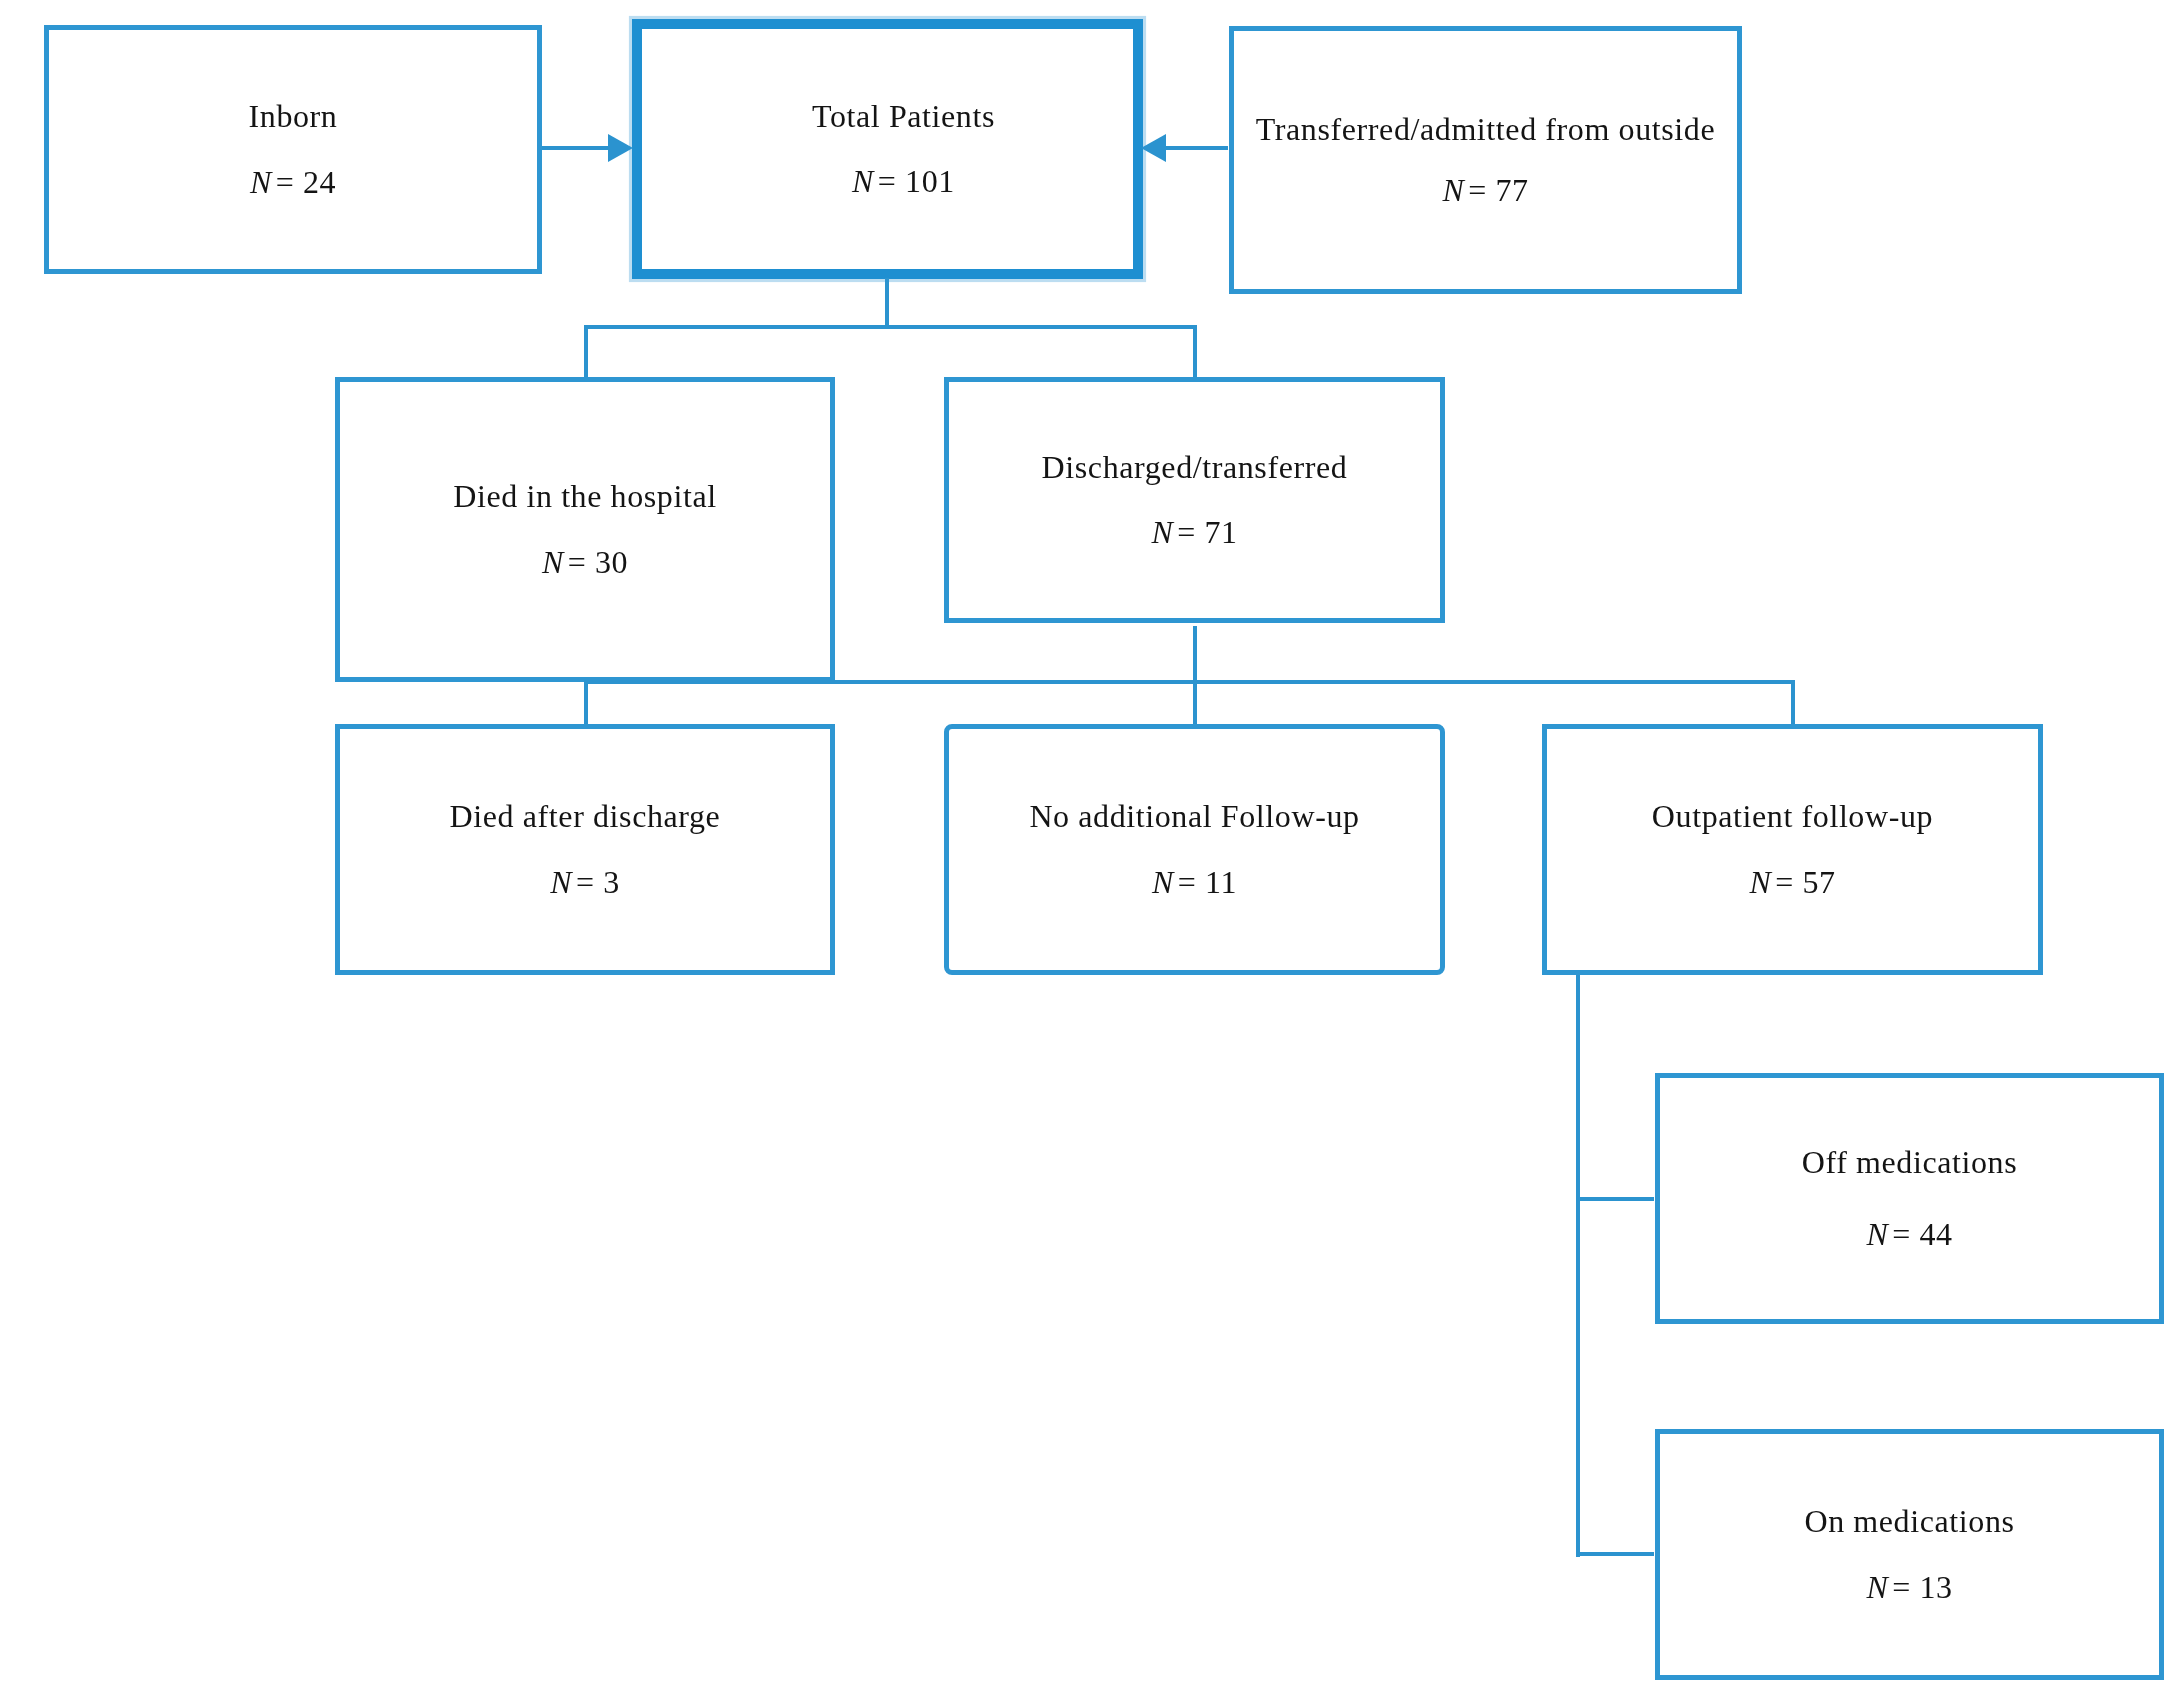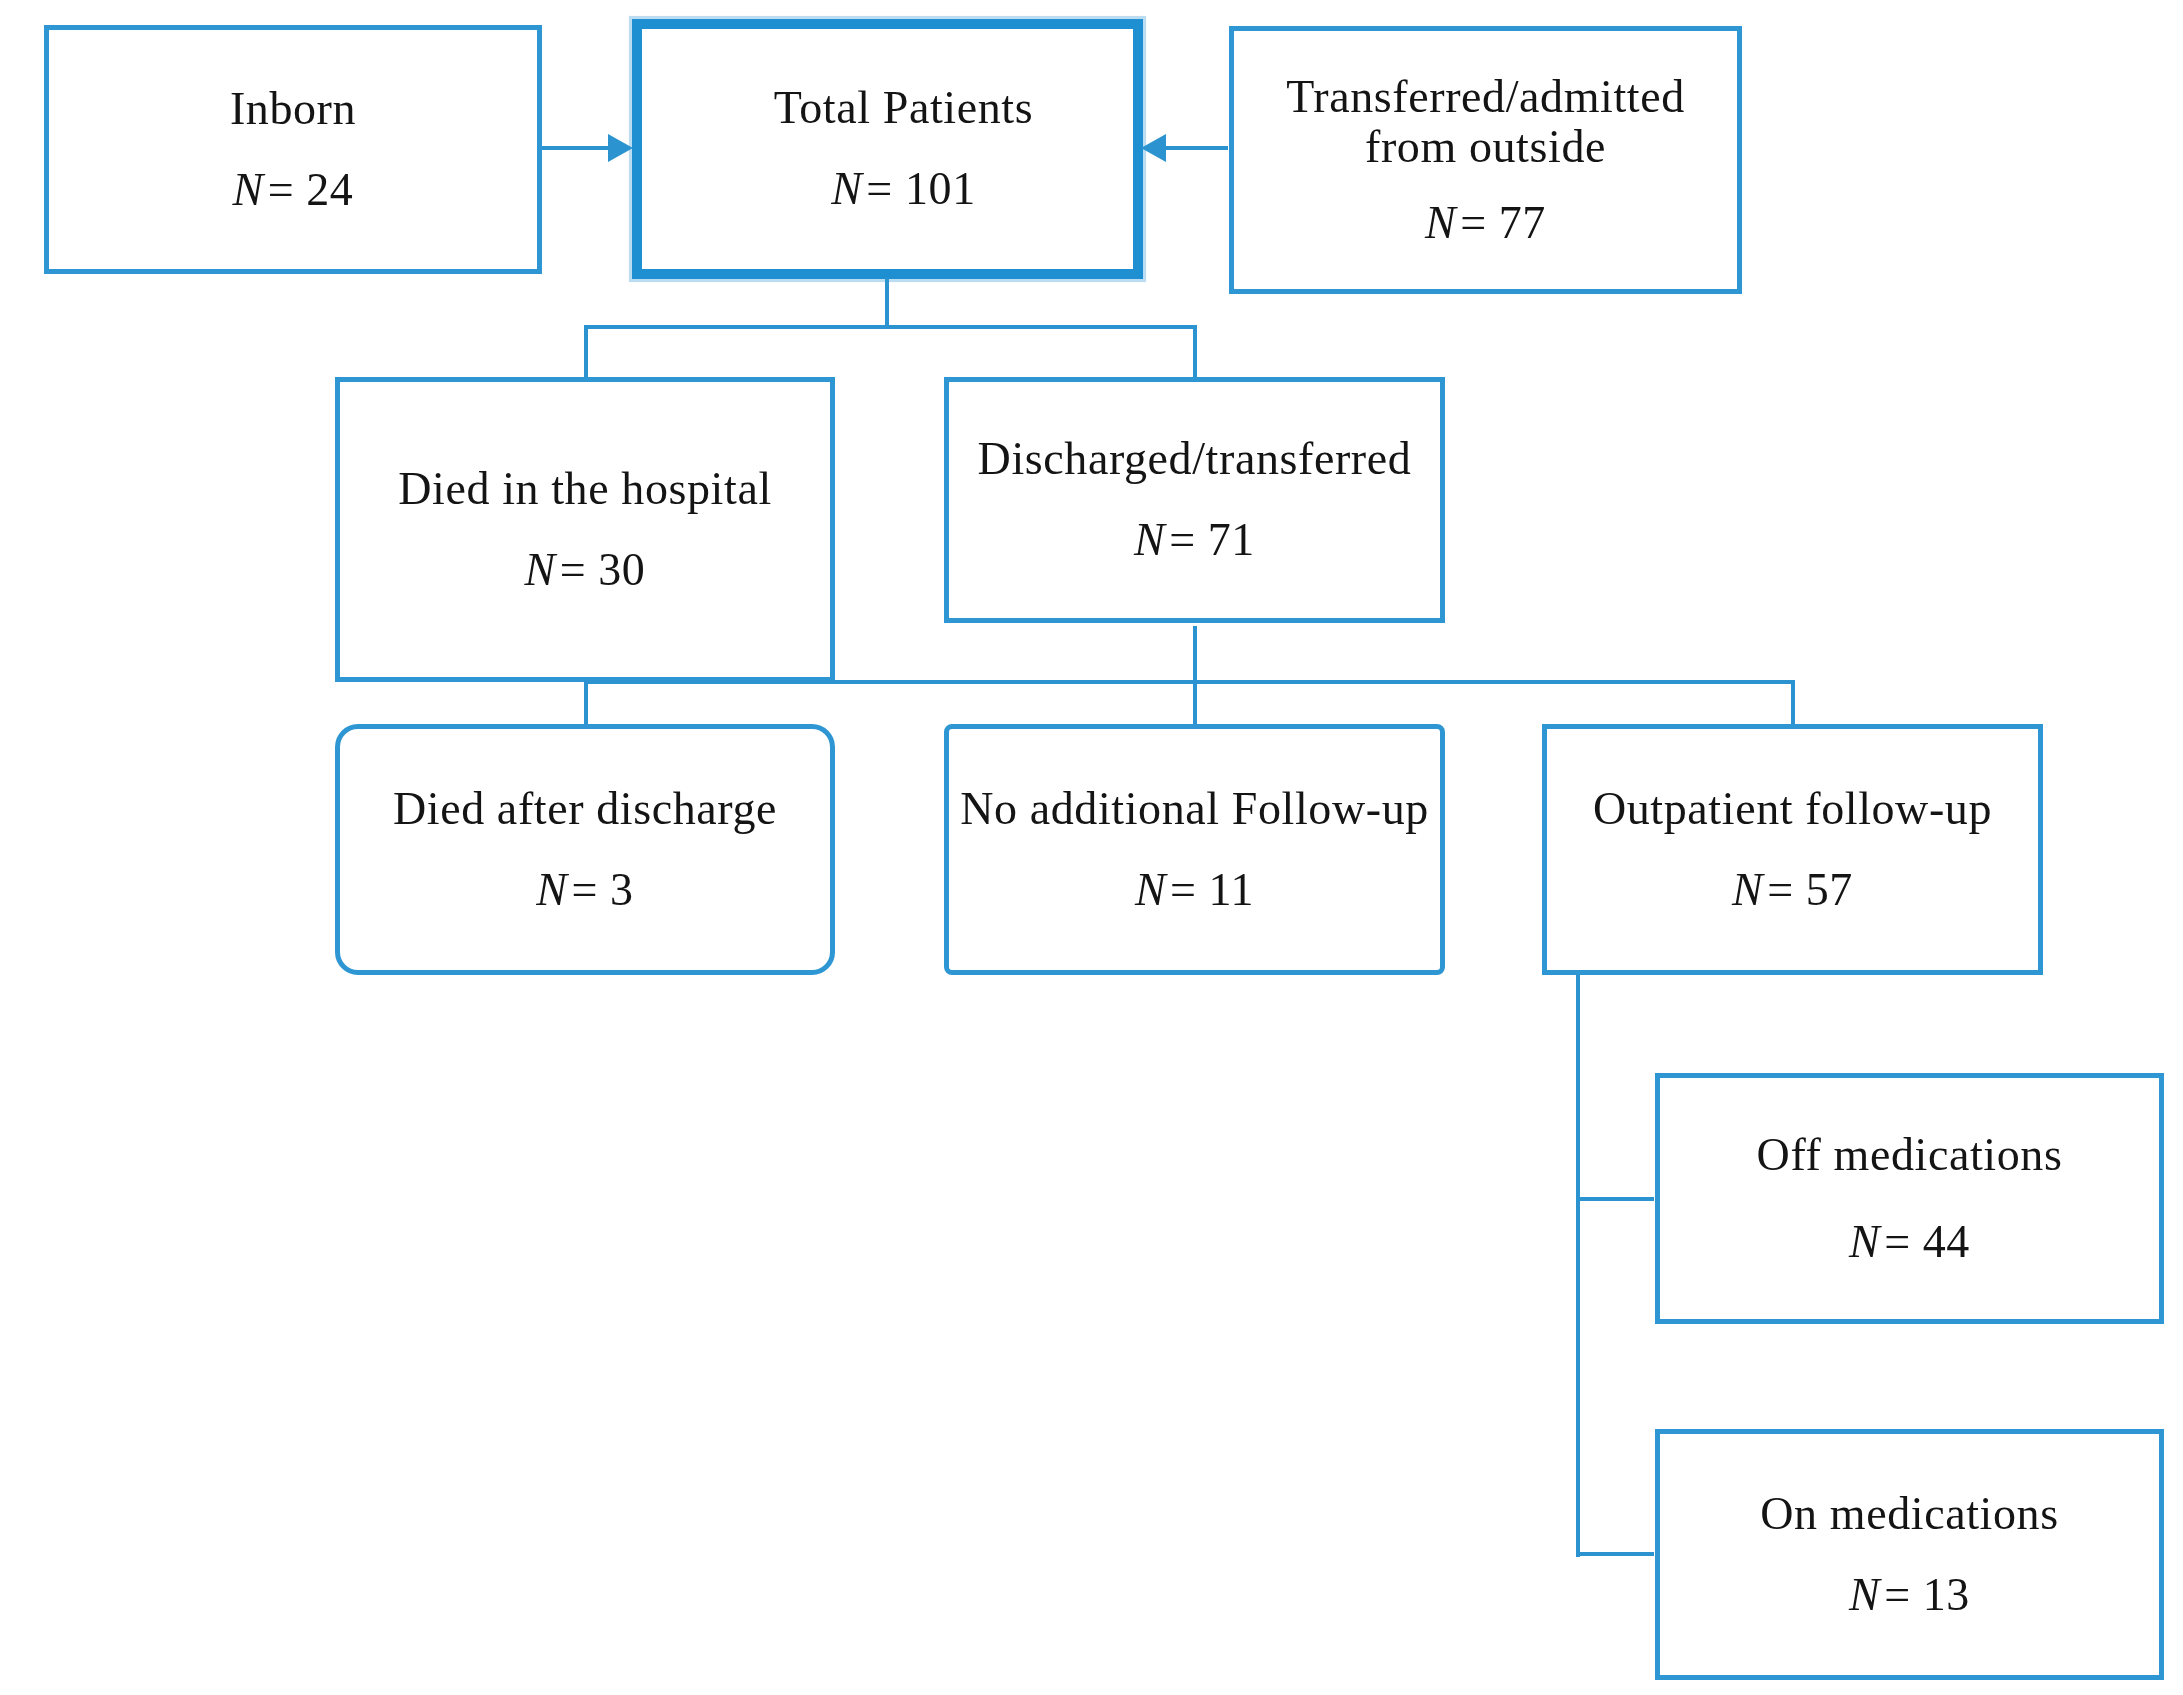--- a/index.html
+++ b/index.html
@@ -22,21 +22,21 @@
     position:absolute;
     box-sizing:border-box;
     border:5px solid var(--border);
     background:var(--bg);
     display:flex;
     flex-direction:column;
     align-items:center;
     justify-content:center;
     gap:30px;
     text-align:center;
-    font-size:46px;
+    font-size:32px;
     line-height:1.1;
     letter-spacing:0.6px;
   }
   .node .label{white-space:nowrap;}
   .node.wrap .label{white-space:normal;padding:0 19px;}
   .node.emph{
     border:10px solid var(--accent);
     box-shadow:0 0 0 3.1px rgba(46,150,212,.32);
   }
   .nline{white-space:nowrap;}
@@ -94,21 +94,21 @@
     <span class="label">Discharged/transferred</span>
     <span class="nline"><span class="nvar">N</span><span>= 71</span></span>
   </div>
 
   <div class="cline" style="left:1193px;top:626px;width:4.4px;height:56px;"></div>
   <div class="cline" style="left:584px;top:680px;width:1211px;height:4.4px;"></div>
   <div class="cline" style="left:584px;top:680px;width:4.4px;height:44px;"></div>
   <div class="cline" style="left:1193px;top:680px;width:4.4px;height:44px;"></div>
   <div class="cline" style="left:1791px;top:680px;width:4.4px;height:44px;"></div>
 
-  <div class="node" style="left:335px;top:724px;width:500px;height:251px;border-radius:23px;">
+  <div class="node" style="left:335px;top:724px;width:500px;height:251px;">
     <span class="label">Died after discharge</span>
     <span class="nline"><span class="nvar">N</span><span>= 3</span></span>
   </div>
 
   <div class="node" style="left:944px;top:724px;width:501px;height:251px;border-radius:8px;">
     <span class="label">No additional Follow-up</span>
     <span class="nline"><span class="nvar">N</span><span>= 11</span></span>
   </div>
 
   <div class="node" style="left:1542px;top:724px;width:501px;height:251px;">

